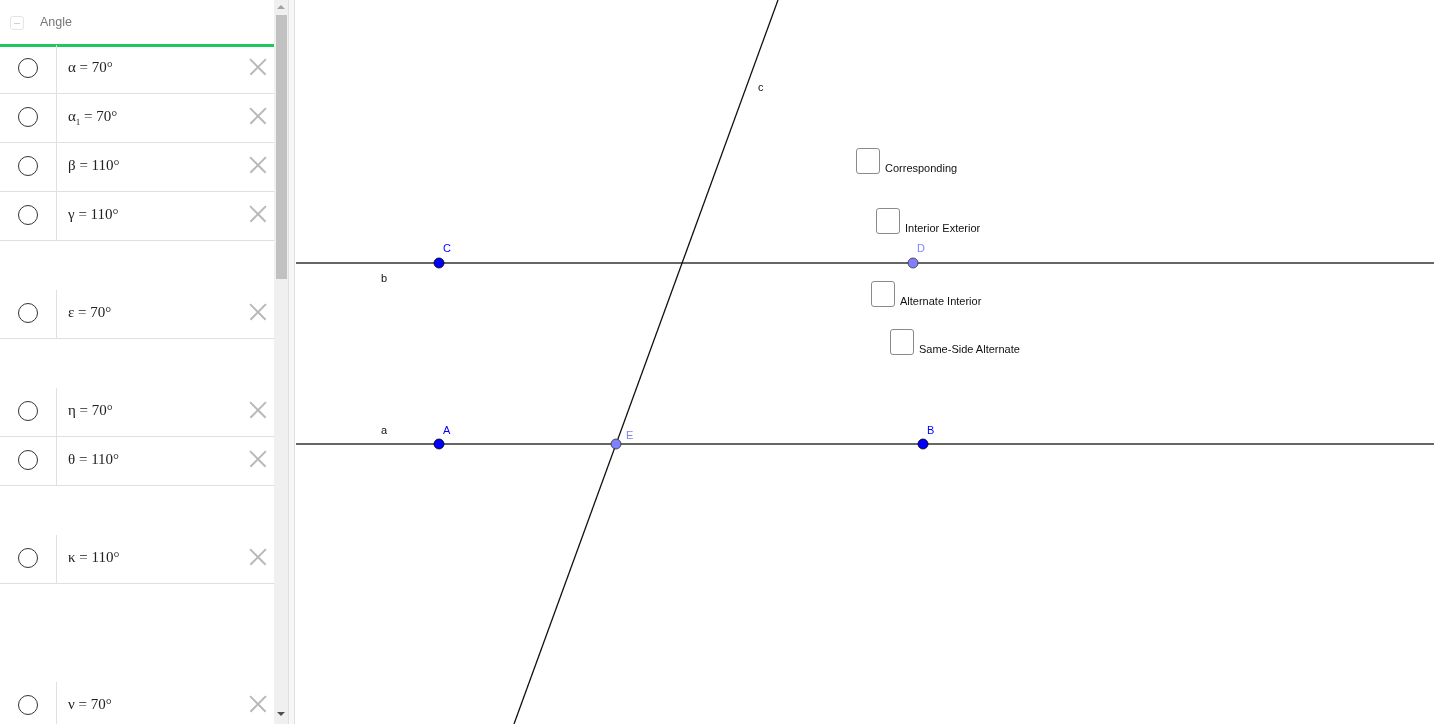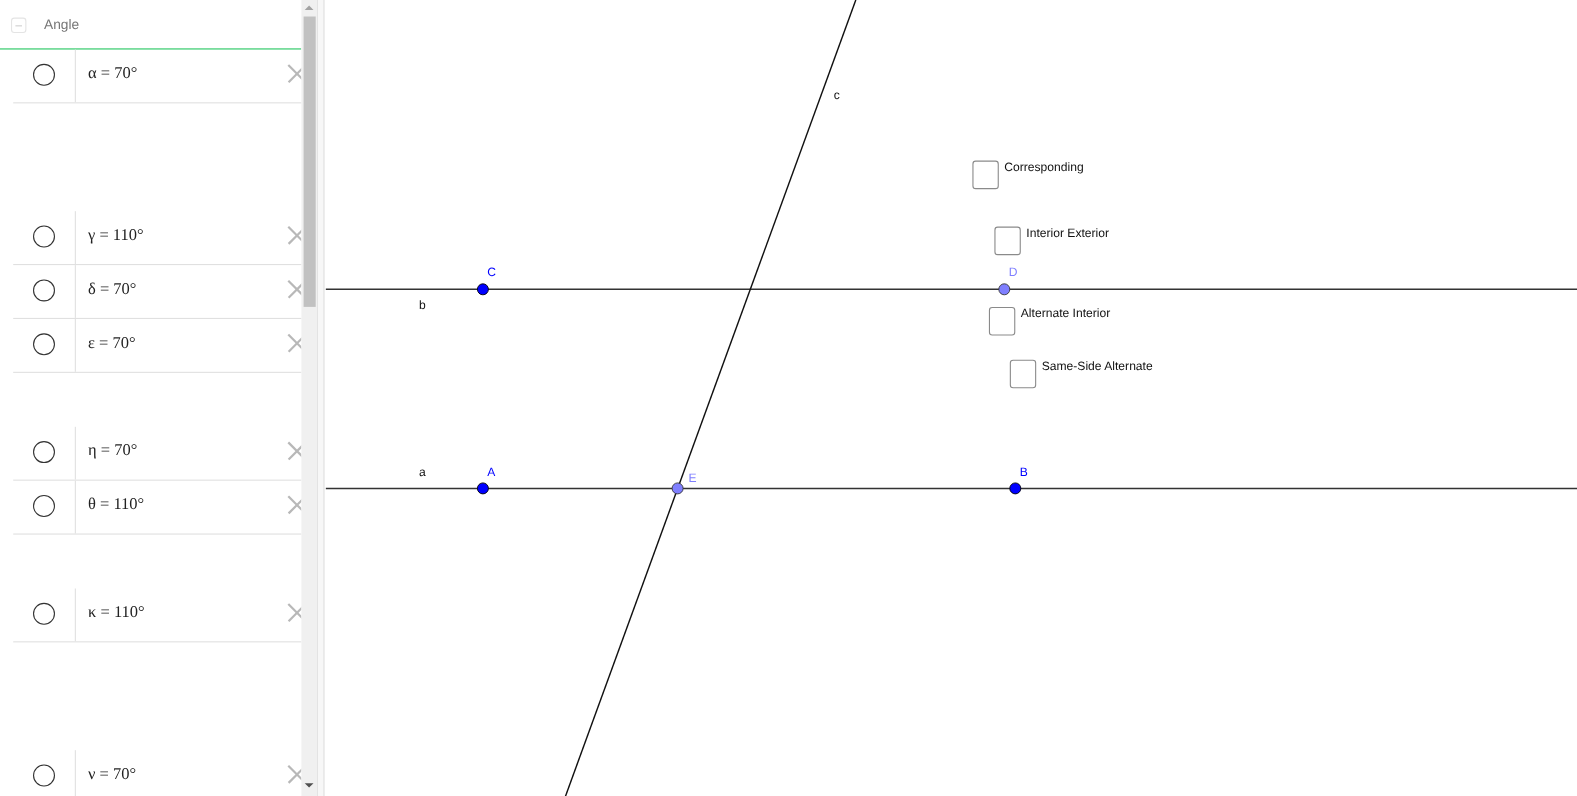--- a/index.html
+++ b/index.html
@@ -1,37 +1,37 @@
 <!DOCTYPE html>
 <html><head>
 <meta charset="utf-8">
 <style>
   html, body { margin:0; padding:0; }
   body { width:1434px; height:724px; position:relative; overflow:hidden; background:#fff; font-family:"Liberation Sans", sans-serif; }
   #algebra { position:absolute; left:0; top:0; width:274px; height:724px; background:#fff; overflow:hidden; }
-  .header { position:absolute; left:0; top:0; width:274px; height:44px; border-bottom:1px solid #22c55e; }
+  .header { position:absolute; left:0; top:0; width:274px; height:44px; border-bottom:3px solid #22c55e; }
   .collapse-btn { position:absolute; left:10px; top:16px; width:14px; height:14px; border:1px solid #e4e4e4; border-radius:3px; box-sizing:border-box; }
   .collapse-btn::after { content:""; position:absolute; left:3px; top:6px; width:6px; height:1px; background:#cfcfcf; }
   .header-label { position:absolute; left:40px; top:15px; font-size:12.5px; color:#777; }
-  .row { position:absolute; left:12px; width:274px; height:48px; border-bottom:1px solid #e0e0e0; }
+  .row { position:absolute; left:0; width:274px; height:48px; border-bottom:1px solid #e0e0e0; }
   .row .marble-cell { position:absolute; left:0; top:0; width:56px; height:48px; border-right:1px solid #e0e0e0; }
   .marble { position:absolute; left:18px; top:13px; width:20px; height:20px; border:1.3px solid #333; border-radius:50%; box-sizing:border-box; background:#fff; }
   .row .formula { position:absolute; left:68px; top:14px; font-family:"Liberation Serif", serif; font-size:15px; color:#222; white-space:nowrap; }
   .row .delete { position:absolute; left:248px; top:12px; width:20px; height:20px; }
   .row .delete::before, .row .delete::after { content:""; position:absolute; left:-1px; top:9px; width:22px; height:1.6px; background:#b8b8b8; }
   .row .delete::before { transform:rotate(45deg); }
   .row .delete::after { transform:rotate(-45deg); }
   #scrollbar { position:absolute; left:274px; top:0; width:14px; height:724px; background:#f0f0f0; }
   #scroll-up { position:absolute; left:3px; top:5px; width:0; height:0; border-left:4px solid transparent; border-right:4px solid transparent; border-bottom:4px solid #a3a3a3; }
   #scroll-thumb { position:absolute; left:2px; top:15px; width:11px; height:264px; background:#c1c1c1; }
   #scroll-down { position:absolute; left:3px; top:712px; width:0; height:0; border-left:4px solid transparent; border-right:4px solid transparent; border-top:4px solid #505050; }
   #divider { position:absolute; left:288px; top:0; width:7px; height:724px; background:#f7f7f7; border-left:1px solid #e0e0e0; border-right:1px solid #e0e0e0; box-sizing:border-box; }
   #graphics { position:absolute; left:296px; top:0; width:1138px; height:724px; background:#fff; }
   #graphics svg { position:absolute; left:0; top:0; }
-  .cb { position:absolute; height:28px; display:flex; align-items:flex-start;margin-left:28px; }
+  .cb { position:absolute; height:28px; display:flex; align-items:flex-end; }
   .cb .box { width:24px; height:26px; border:1.2px solid #8a8a8a; border-radius:3px; box-sizing:border-box; background:#fff; margin-right:5px; }
   .cb .lbl { font-size:11px; color:#111; }
   .pt-label { position:absolute; font-size:11px; }
   .line-label { position:absolute; font-size:11px; color:#111; }
 </style>
 </head>
 <body>
 
 <div id="algebra">
   <div class="header">
@@ -39,32 +39,39 @@
     <div class="header-label">Angle</div>
   </div>
 
   <div class="row" style="top:45px">
     <div class="marble-cell">
         <div class="marble"></div>
       </div>
     <div class="formula"><span>α</span> = <span>70°</span></div>
     <div class="delete"></div>
   </div>
+  <div class="row" style="top:94px">
+    <div class="marble-cell">
+        <div class="marble"></div>
+      </div>
+    <div class="formula"><span>α</span><sub style="font-size:9px">1</sub> = <span>70°</span></div>
+    <div class="delete"></div>
+  </div>
+  <div class="row" style="top:143px">
+    <div class="marble-cell">
+        <div class="marble"></div>
+      </div>
+    <div class="formula"><span>β</span> = <span>110°</span></div>
+    <div class="delete"></div>
+  </div>
   <div class="row" style="top:192px">
     <div class="marble-cell">
         <div class="marble"></div>
       </div>
     <div class="formula"><span>γ</span> = <span>110°</span></div>
-    <div class="delete"></div>
-  </div>
-  <div class="row" style="top:241px">
-    <div class="marble-cell">
-        <div class="marble"></div>
-      </div>
-    <div class="formula"><span>δ</span> = <span>70°</span></div>
     <div class="delete"></div>
   </div>
   <div class="row" style="top:290px">
     <div class="marble-cell">
         <div class="marble"></div>
       </div>
     <div class="formula"><span>ε</span> = <span>70°</span></div>
     <div class="delete"></div>
   </div>
   <div class="row" style="top:388px">

